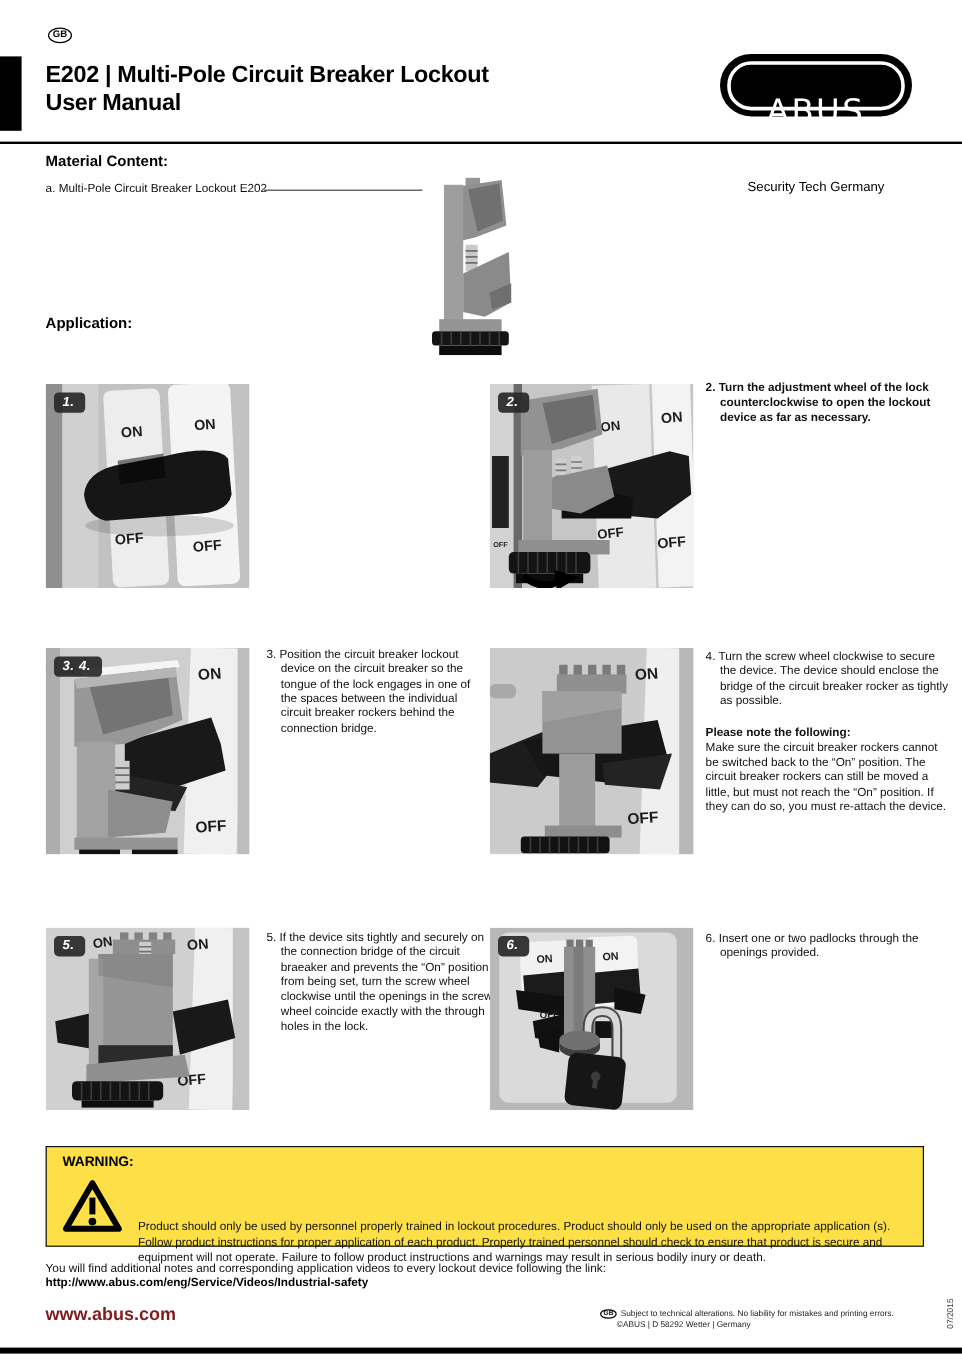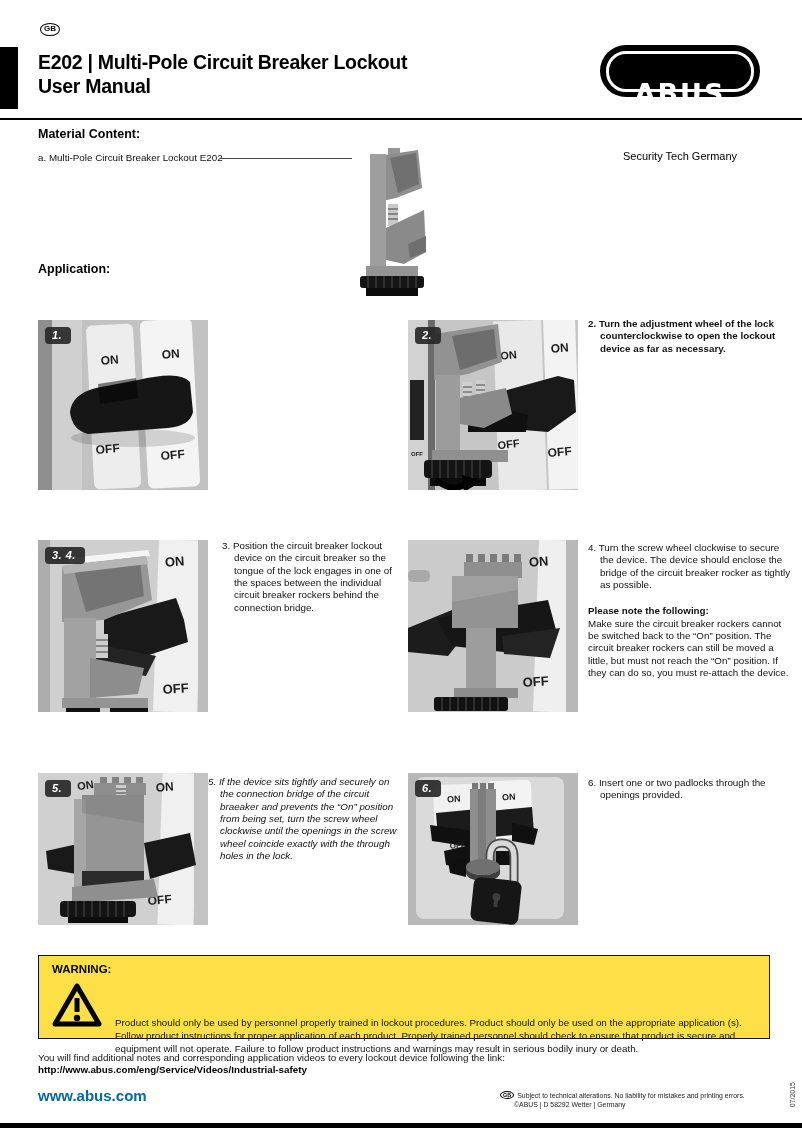--- a/index.html
+++ b/index.html
@@ -12,21 +12,21 @@
   
   .gb-badge {
     display:inline-block; border:1.2px solid #000; border-radius:50%;
     font-size:8px; font-weight:bold; padding:1px 3px; color:#000; line-height:1.1;
   }
   .gb-top { position:absolute; left:40px; top:23px; }
   .left-tab { position:absolute; left:0; top:47px; width:18px; height:62px; background:#000; }
   .title { position:absolute; left:38px; top:50px; font-size:19.5px; font-weight:bold; line-height:24px; letter-spacing:-0.3px; color:#000; }
   .abus-logo { position:absolute; left:600px; top:45px; width:160px; height:52px; background:#000; border-radius:26px; display:flex; align-items:center; justify-content:center; }
   .abus-inner { width:148px; height:41px; border:3px solid #fff; border-radius:20px; display:flex; align-items:center; justify-content:center; }
-  .abus-word { color:#fff; font-weight:bold; font-size:27px; letter-spacing:2px; font-family:"DejaVu Sans", sans-serif;margin-top:45px; }
+  .abus-word { color:#fff; font-weight:normal; font-size:27px; letter-spacing:2px; font-family:"DejaVu Sans", sans-serif;margin-top:45px; }
   .logo-sub { position:absolute; left:600px; top:102px; width:160px; text-align:center; font-size:11px; color:#000;margin-top:48px; }
   .header-rule { position:absolute; left:0; top:118px; width:802px; height:1.5px; background:#000; }
   
   .section-heading { position:absolute; font-size:12.5px; font-weight:bold; color:#000; }
   .material-heading { left:38px; top:127px; }
   .material-item { position:absolute; left:38px; top:152px; font-size:9.8px; }
   .material-line { position:absolute; left:220px; top:158px; width:132px; height:1px; background:#444; }
   .product-fig { position:absolute; left:352px; top:148px; width:80px; height:148px; }
   .application-heading { left:38px; top:262px; }
   
@@ -45,34 +45,34 @@
   .fig6 { left:408px; top:773px; width:170px; height:152px; }
   .svgtxt { font-family:"Liberation Sans", sans-serif; font-weight:bold; fill:#1c1c1c; }
   
   .step-text { position:absolute; font-size:9.8px; line-height:1.26; color:#111; }
   .hang { padding-left:12px; text-indent:-12px; }
   .text1 { left:222px; top:318px; width:188px; }
   .text2 { left:588px; top:318px; width:205px;font-weight:bold; }
   .text3 { left:222px; top:540px; width:184px; }
   .text4 { left:588px; top:542px; width:205px; }
   .note-heading { font-weight:bold; margin-top:14px; }
-  .text5 { left:208px; top:776px; width:190px;font-style:italic; }
+  .text5 { left:222px; top:776px; width:190px; }
   .text6 { left:588px; top:777px; width:205px; }
   
   .warning-box {
     position:absolute; left:38px; top:955px; width:732px; height:84px;
     background:#fde047; border:1.4px solid #111;
   }
   .warning-heading { position:absolute; left:13px; top:7px; font-size:11.5px; font-weight:bold; color:#000; }
   .warning-triangle { position:absolute; left:13px; top:26px; width:50px; height:46px; }
   .warning-text { position:absolute; left:76px; top:27px; width:640px; font-size:9.8px; line-height:1.35; color:#111;margin-top:33px; }
   
   .footer-note { position:absolute; left:38px; top:1052px; font-size:9.8px; }
   .footer-link { position:absolute; left:38px; top:1064px; font-size:9.8px; font-weight:bold; color:#000; text-decoration:none; }
-  .footer-site { position:absolute; left:38px; top:1087px; font-size:15px; font-weight:bold; color:#0369a1; text-decoration:none; }
+  .footer-site { position:absolute; left:38px; top:1087px; font-size:15px; font-weight:bold; color:#7f1d1d; text-decoration:none; }
   .disclaimer { position:absolute; left:500px; top:1091px; width:270px; font-size:6.9px; color:#222; line-height:1.35; }
   .gb-mini { font-size:5.5px; border-width:1px; padding:0 2px; margin-right:3px; vertical-align:1px; }
   .disc-line2 { padding-left:14px; }
   .date-vertical {
     position:absolute; right:6px; top:1082px; font-size:7px; color:#333;
     writing-mode:vertical-rl; transform:rotate(180deg);
   }
   .bottom-bar { position:absolute; left:0; top:1123px; width:802px; height:5px; background:#000; }
 </style>
 </head>

